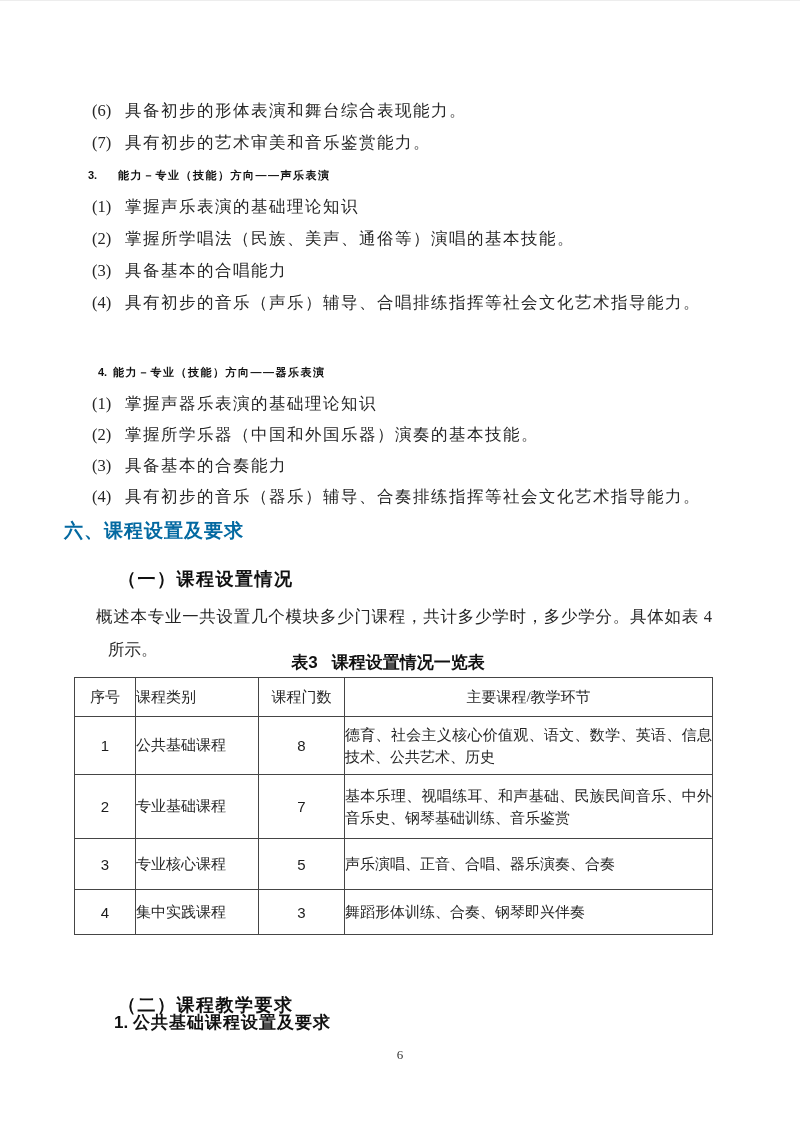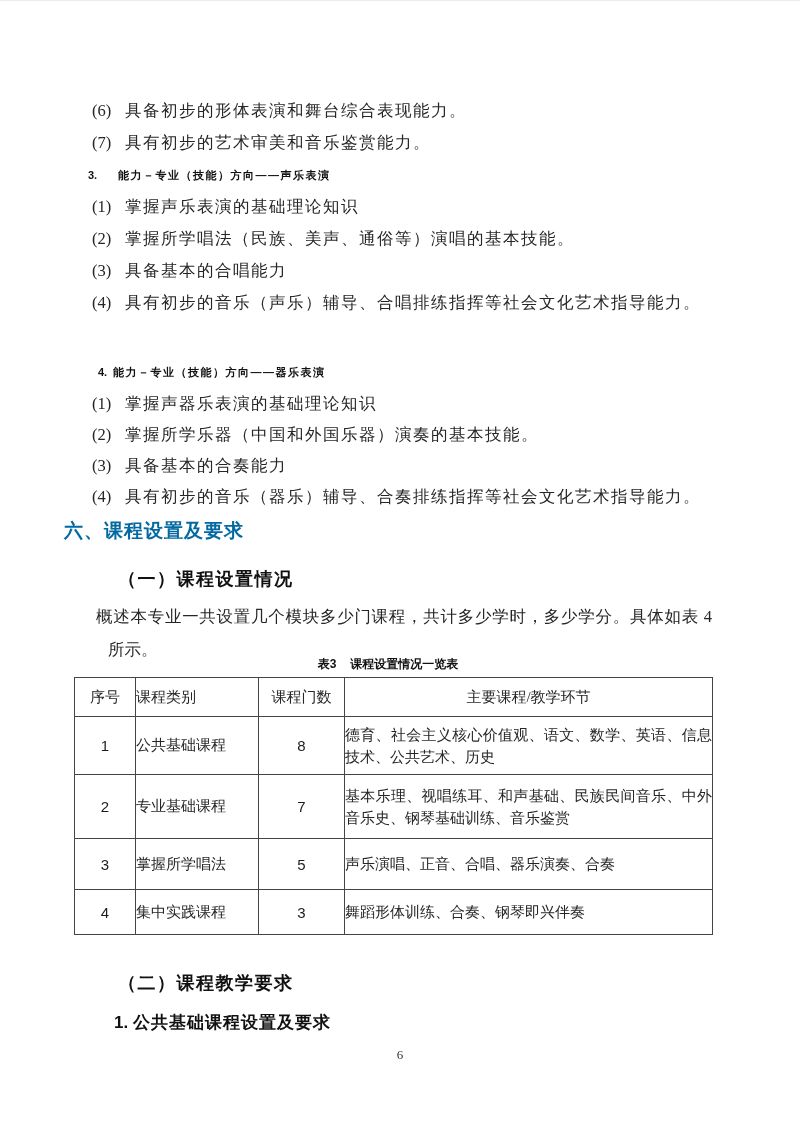--- a/index.html
+++ b/index.html
@@ -35,31 +35,31 @@
     position:absolute;left:64px;top:519px;margin:0;
     font-family:"Liberation Sans","DejaVu Sans",sans-serif;
     font-size:19px;font-weight:700;color:#0369a1;line-height:22px;letter-spacing:1px;
   }
   .h-sub{
     position:absolute;left:118px;margin:0;
     font-family:"Liberation Sans","DejaVu Sans",sans-serif;
     font-size:18px;font-weight:700;color:#111111;line-height:24px;letter-spacing:1.5px;
   }
   .h-sub1{top:566px;}
-  .h-sub2{top:970px;}
+  .h-sub2{top:992px;}
   
   .para{position:absolute;left:64px;top:599px;width:648px;font-size:16.5px;line-height:33px;color:#262626;}
   .para-l1{text-indent:32px;text-align:justify;text-align-last:justify;}
   .para-l2{text-align:left;margin-left:44px;}
   
   .caption{
     position:absolute;left:64px;top:655px;width:648px;height:18px;
-    display:flex;justify-content:center;align-items:flex-start;gap:14px;
-    font-family:"Liberation Sans","DejaVu Sans",sans-serif;
-    font-size:12px;font-weight:700;color:#111111;
+    display:flex;justify-content:center;align-items:flex-end;gap:14px;
+    font-family:"Liberation Sans","DejaVu Sans",sans-serif;
+    font-size:17px;font-weight:700;color:#111111;
   }
   
   table.course{
     position:absolute;left:74px;top:676px;width:638px;
     border-collapse:collapse;table-layout:fixed;
     font-size:15px;color:#262626;
   }
   table.course td,table.course th{
     border:1px solid #454545;
     vertical-align:middle;
@@ -176,21 +176,21 @@
         <td class="c-main">德育、社会主义核心价值观、语文、数学、英语、信息技术、公共艺术、历史</td>
       </tr>
       <tr class="r2">
         <td class="digit">2</td>
         <td class="c-cat">专业基础课程</td>
         <td class="digit">7</td>
         <td class="c-main">基本乐理、视唱练耳、和声基础、民族民间音乐、中外音乐史、钢琴基础训练、音乐鉴赏</td>
       </tr>
       <tr class="r3">
         <td class="digit">3</td>
-        <td class="c-cat">掌握所学唱法</td>
+        <td class="c-cat">专业核心课程</td>
         <td class="digit">5</td>
         <td class="c-main">声乐演唱、正音、合唱、器乐演奏、合奏</td>
       </tr>
       <tr class="r4">
         <td class="digit">4</td>
         <td class="c-cat">集中实践课程</td>
         <td class="digit">3</td>
         <td class="c-main">舞蹈形体训练、合奏、钢琴即兴伴奏</td>
       </tr>
     </tbody>

